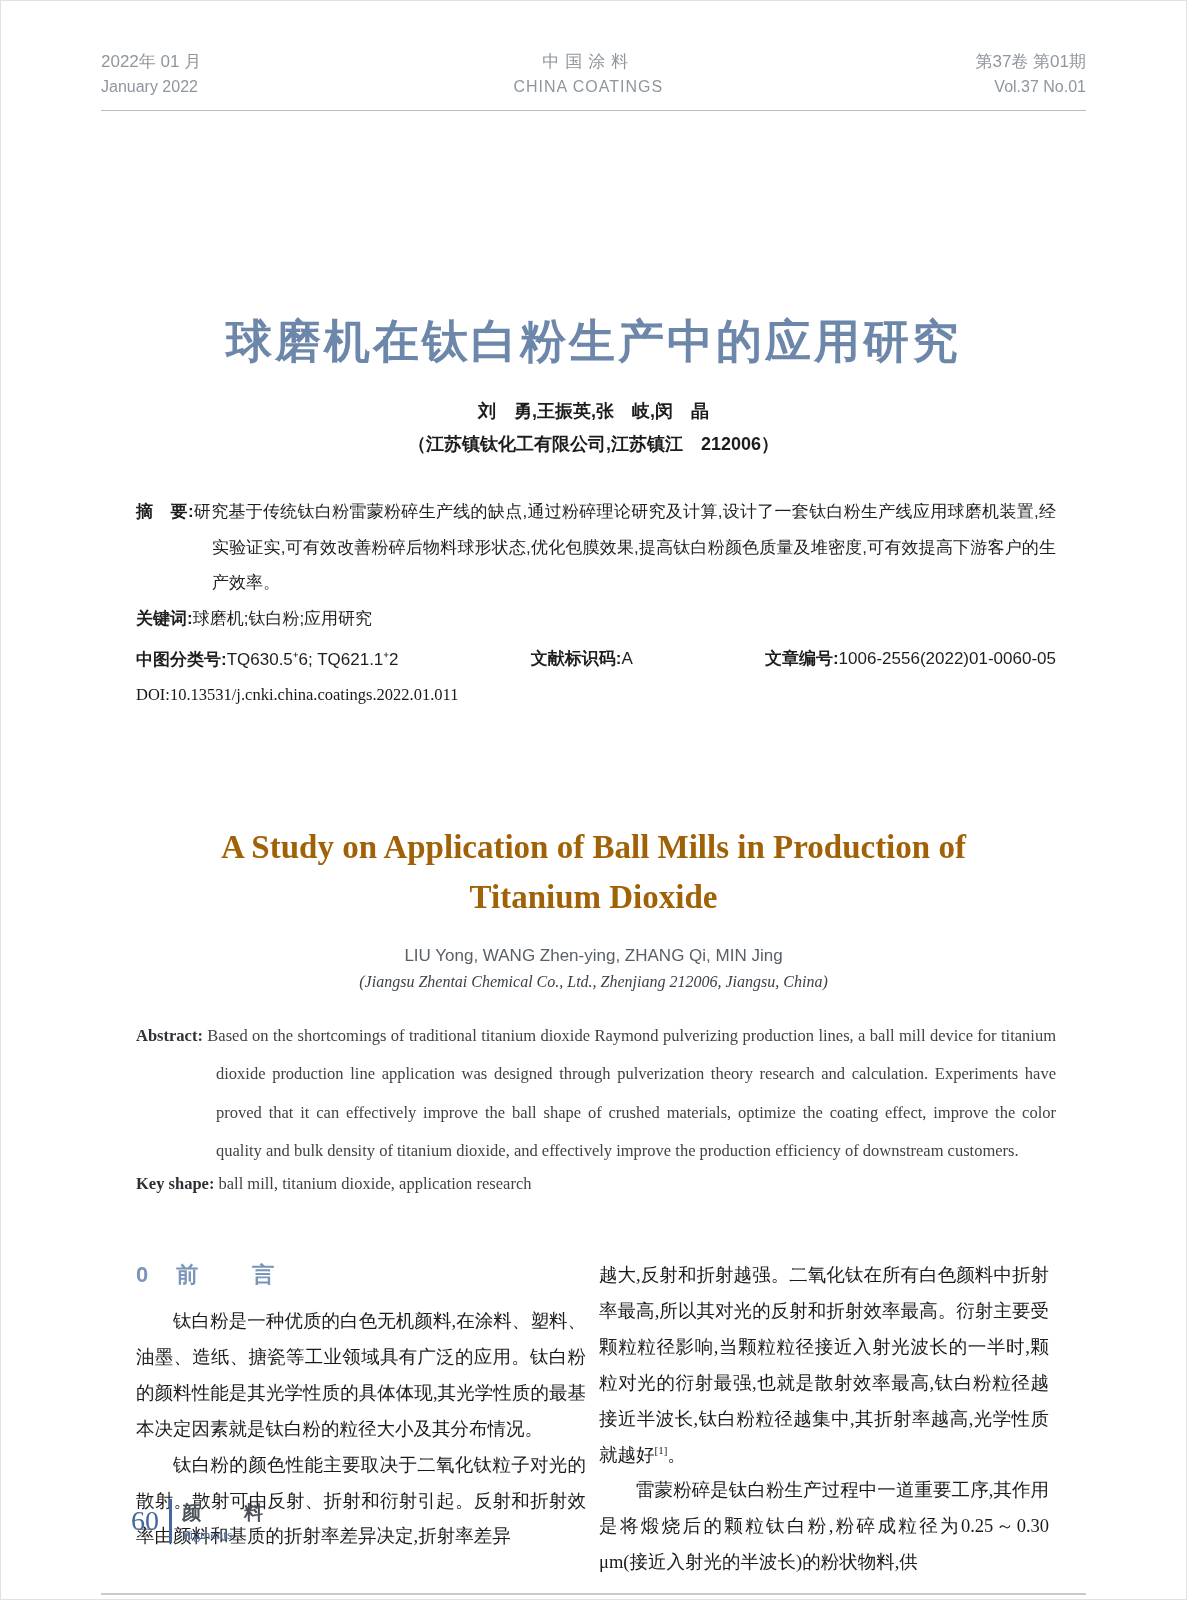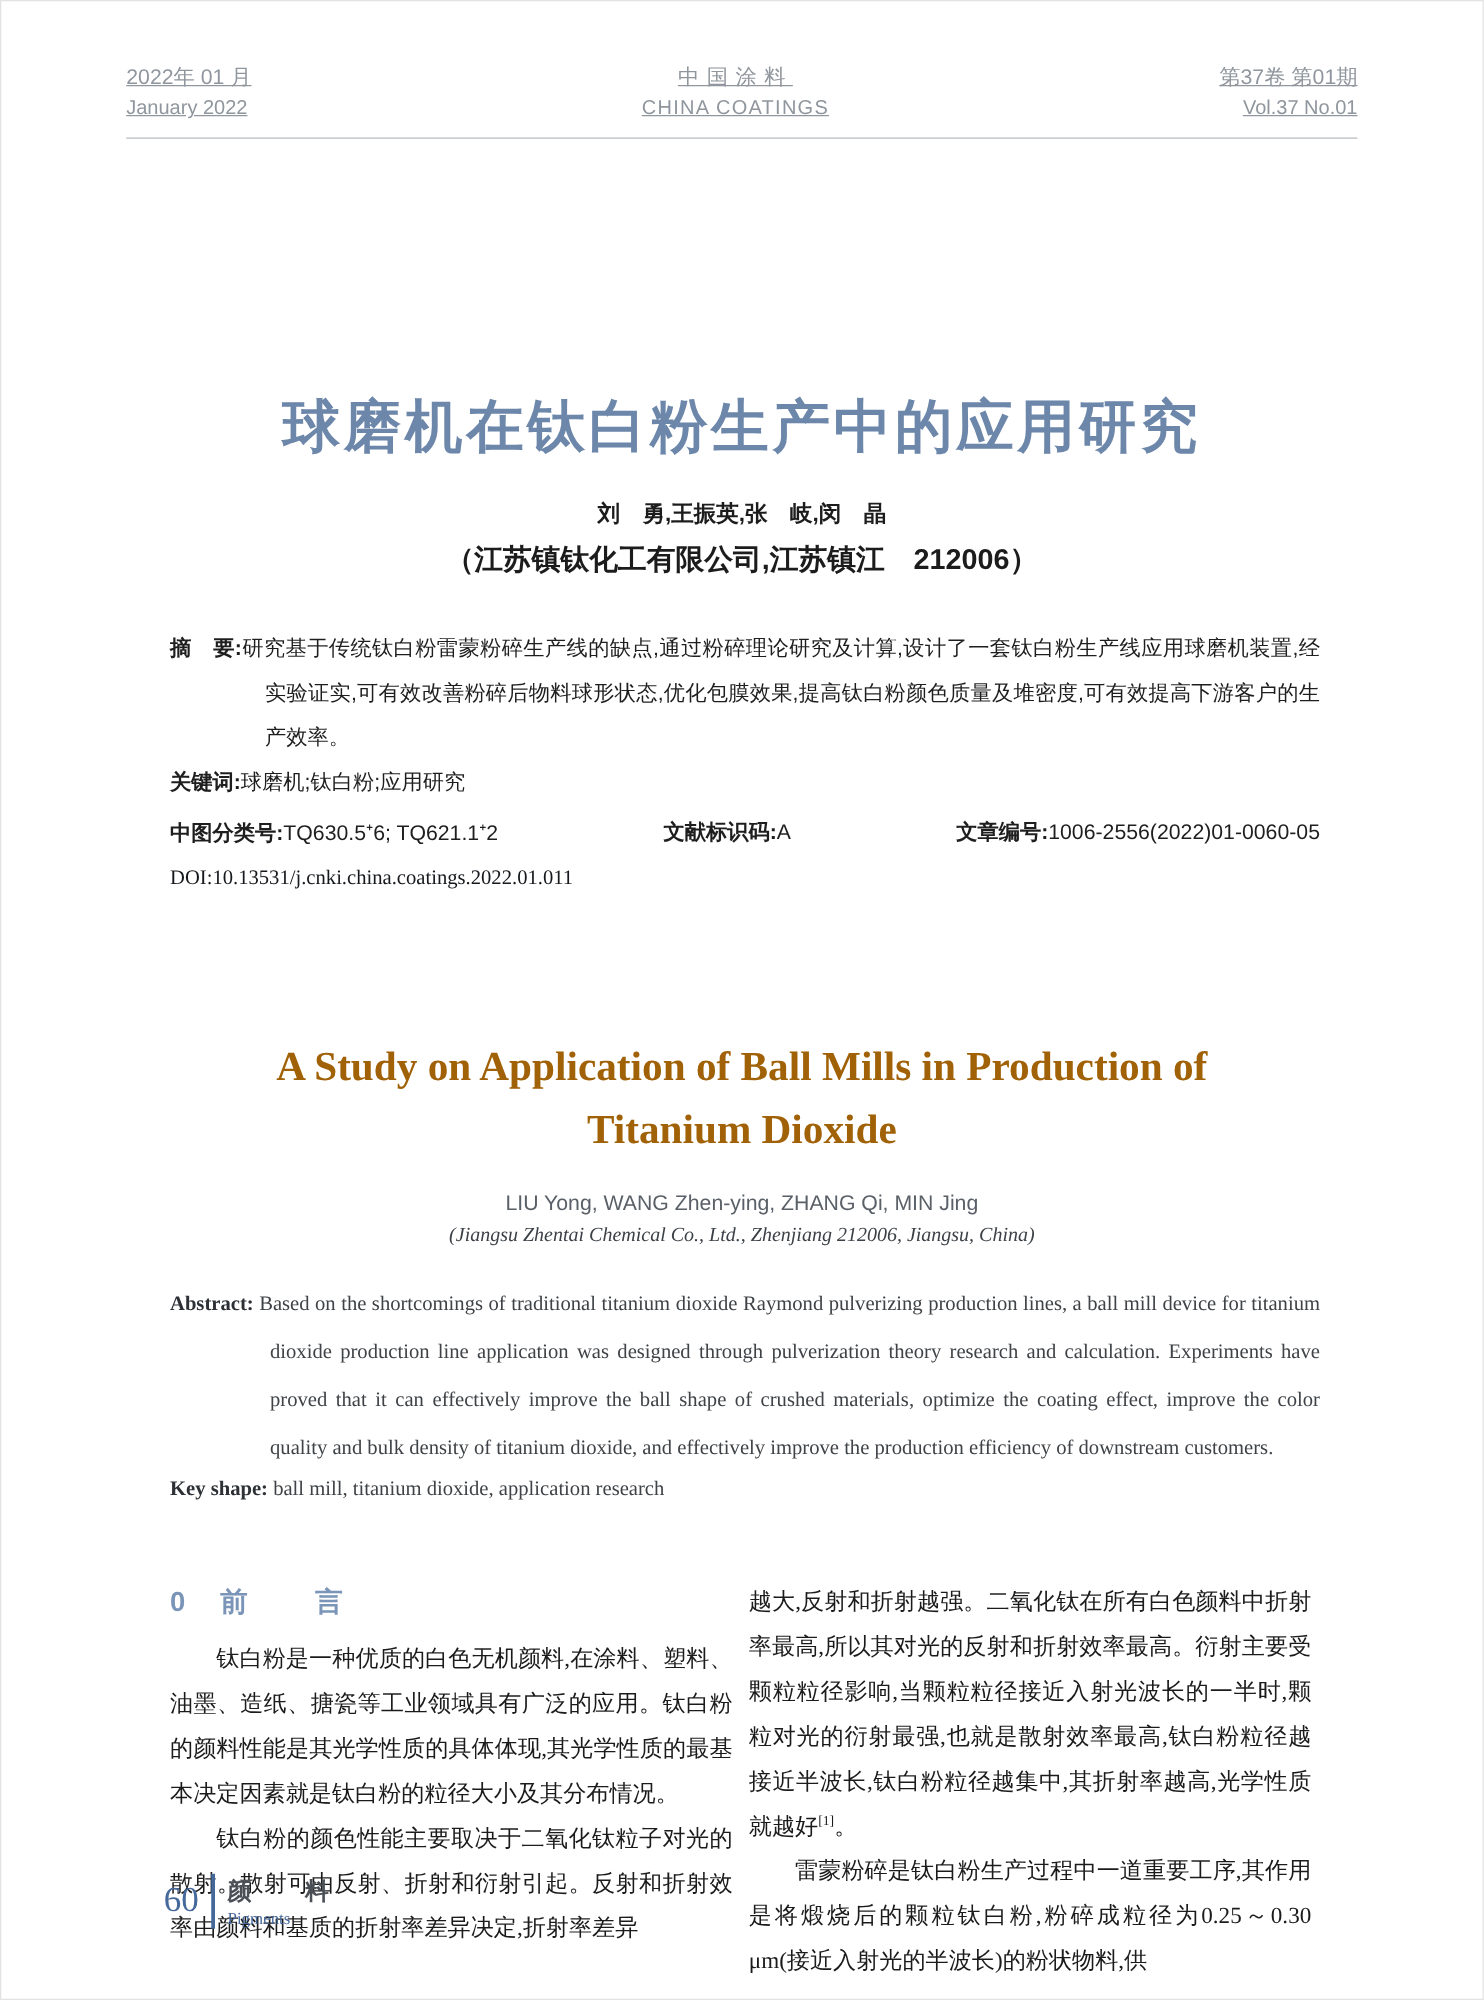--- a/index.html
+++ b/index.html
@@ -17,41 +17,41 @@
   
   .jheader{
     margin:0 100px;
     padding-top:48px;
     padding-bottom:10px;
     border-bottom:1.5px solid #b8bcc0;
     display:flex;justify-content:space-between;align-items:flex-end;
     color:#8f969d;
     font-size:17px;line-height:1.55;
   }
-  .jheader .block{white-space:nowrap;text-decoration:underline;}
+  .jheader .block{white-space:nowrap;}
   .jheader .left{text-align:left;}
   .jheader .center{text-align:center;letter-spacing:6px;}
   .jheader .center .en{letter-spacing:1px;}
   .jheader .right{text-align:right;}
   .jheader .en{font-size:16px;letter-spacing:0;}
   
   .title-zh{
     margin-top:200px;
     text-align:center;
     font-size:46px;font-weight:bold;
     letter-spacing:3px;
     color:#6d87ab;
   }
   .authors-zh{
     margin-top:26px;text-align:center;
     font-size:18px;font-weight:bold;color:#1c1c1c;
   }
   .affil-zh{
     margin-top:9px;text-align:center;
-    font-size:23px;font-weight:bold;color:#1c1c1c;
+    font-size:18px;font-weight:bold;color:#1c1c1c;
   }
   
   .zh-meta{margin:38px 130px 0 135px;}
   .hang{
     text-align:justify;
     font-size:17px;line-height:2.08;color:#1e1e1e;
     padding-left:76px;text-indent:-76px;
   }
   .hang .lbl{font-weight:bold;}
   .kw-line{margin-top:2px;font-size:17px;line-height:2.05;color:#1e1e1e;}

